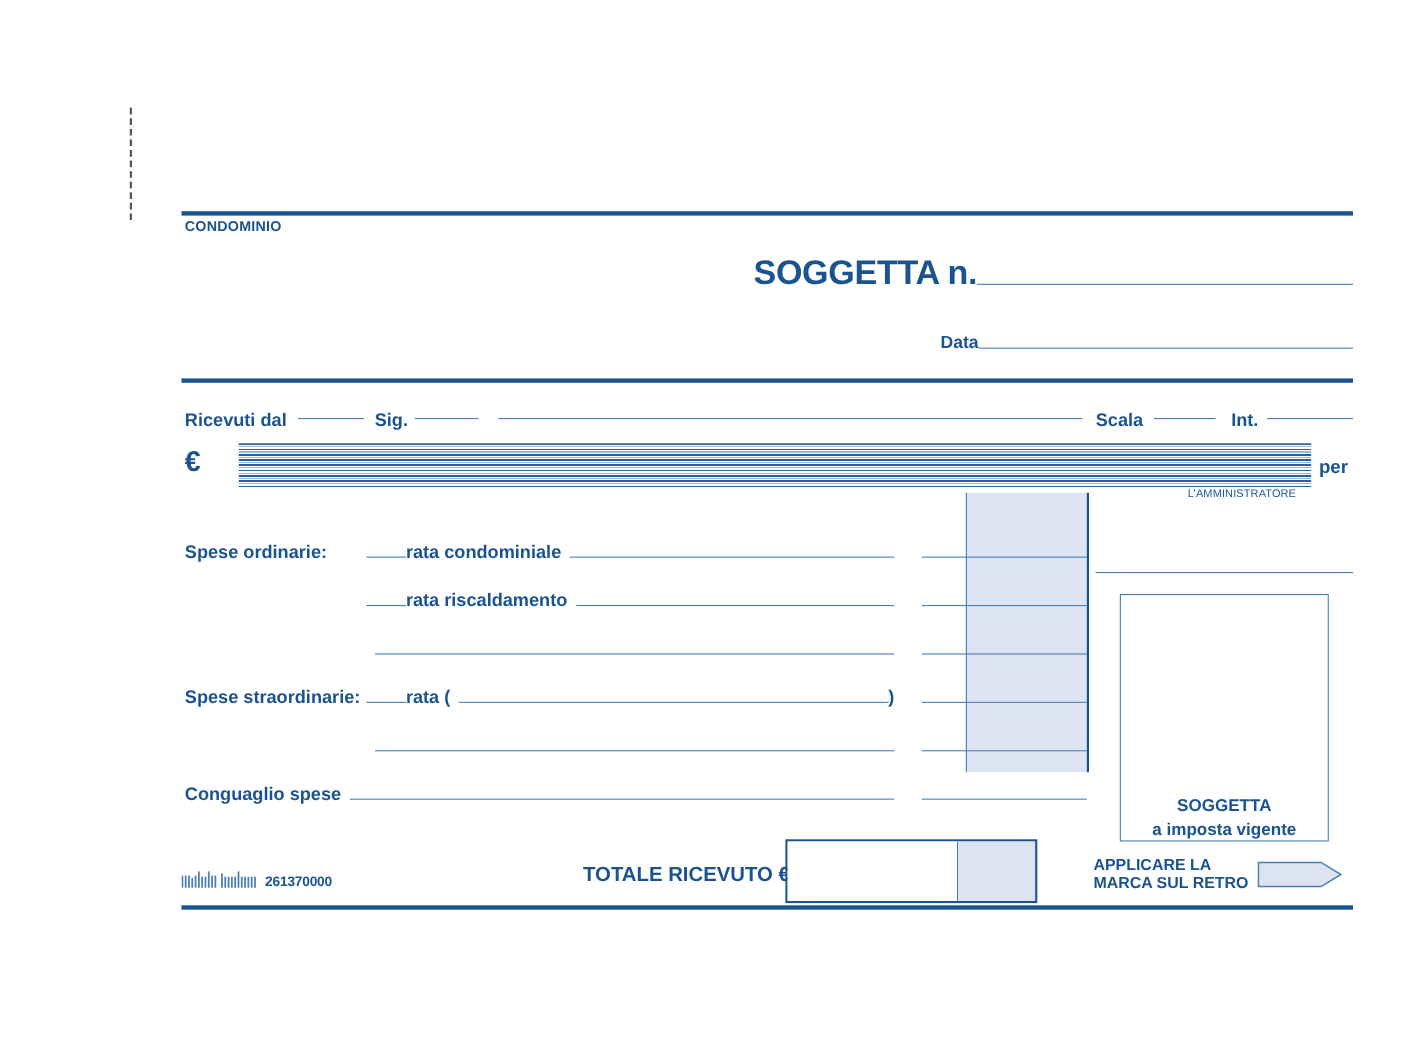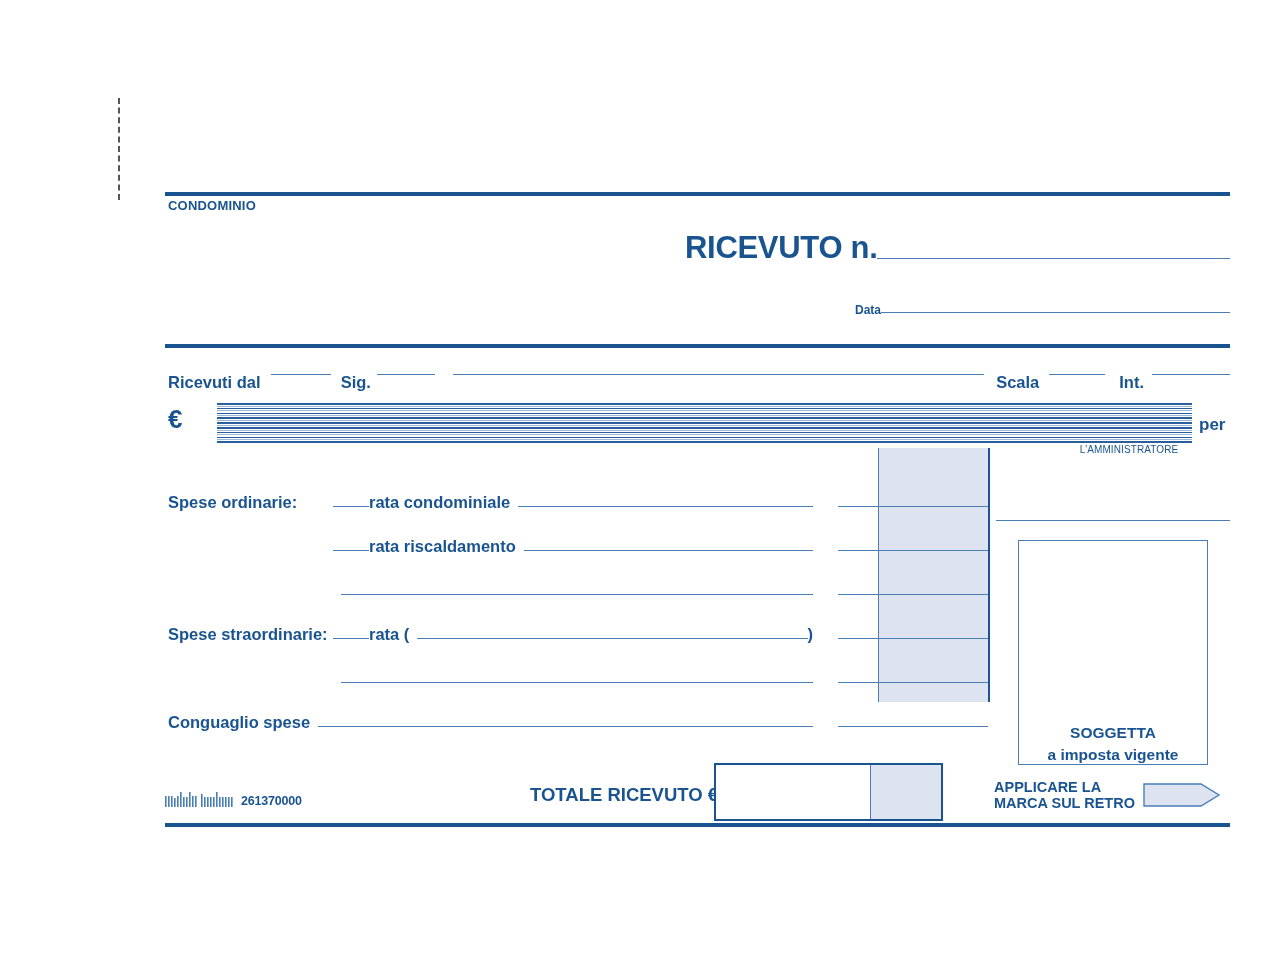--- a/index.html
+++ b/index.html
@@ -81,40 +81,40 @@
 
   #data-row {
     position: absolute;
     left: 690px;
     top: 112px;
     width: 375px;
     display: flex;
     align-items: flex-end;
   }
   #data-label {
-    font-size: 12px;
+    font-size: 16px;
     font-weight: bold;
     white-space: nowrap;
     line-height: 1;
   }
   #data-fill {
     flex: 1;
     height: 0;
     border-bottom: 1.6px solid #4a7fb5;
     margin-bottom: 3px;
   }
 
   
   #ricevuti-row {
     position: absolute;
     left: 3px;
     top: 182px;
     width: 1062px;
     display: flex;
-    align-items: flex-start;
+    align-items: center;
     font-size: 16.5px;
     font-weight: bold;
   }
   #ricevuti-row .lbl { white-space: nowrap; line-height: 1; }
   #ricevuti-row .fill {
     height: 0;
     border-bottom: 1.6px solid #4a7fb5;
     margin-bottom: 3px;
   }
   .fill-xs { width: 60px; margin-left: 10px; margin-right: 10px; }
@@ -367,21 +367,21 @@
 
 <div id="perforation"></div>
 
 <div id="form">
 
   <div class="rule-thick" id="rule-top"></div>
 
   <div id="condominio-label">CONDOMINIO</div>
 
   <div id="ricevuta-row">
-    <span id="ricevuta-title">RICEVUTO n.</span>
+    <span id="ricevuta-title">SOGGETTA n.</span>
     <span id="ricevuta-fill"></span>
   </div>
 
   <div id="data-row">
     <span id="data-label">Data</span>
     <span id="data-fill"></span>
   </div>
 
   <div class="rule-thick" id="rule-header"></div>
 

